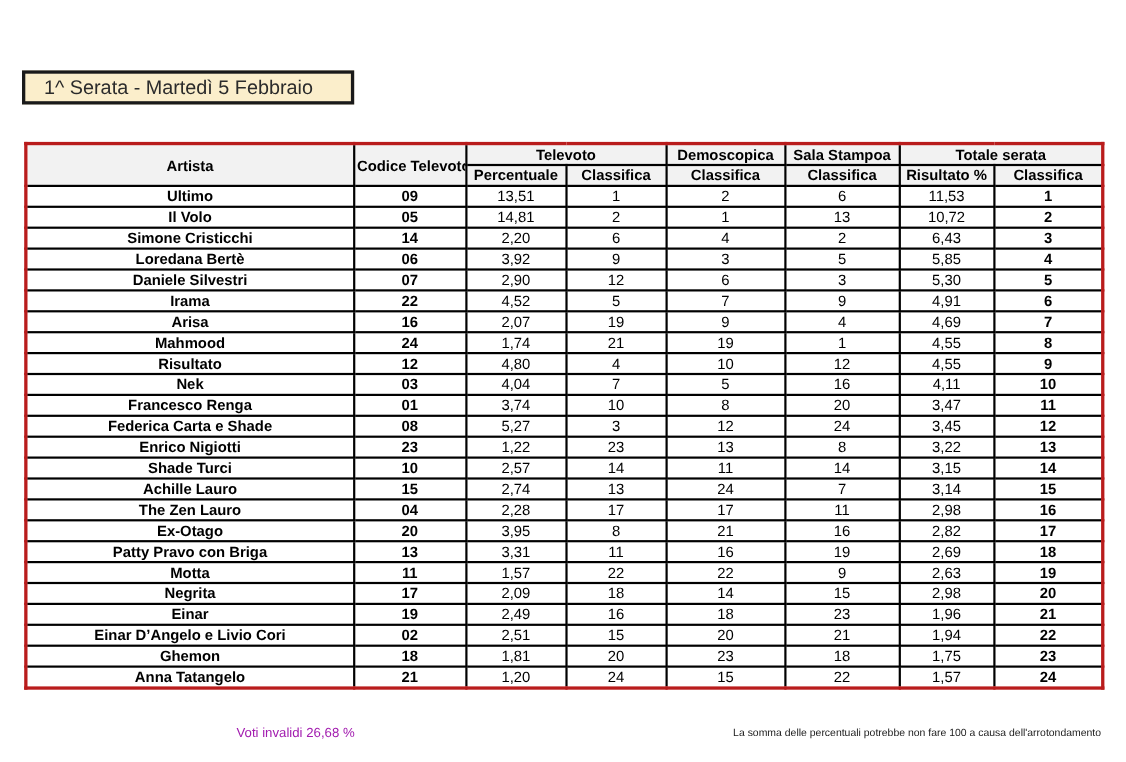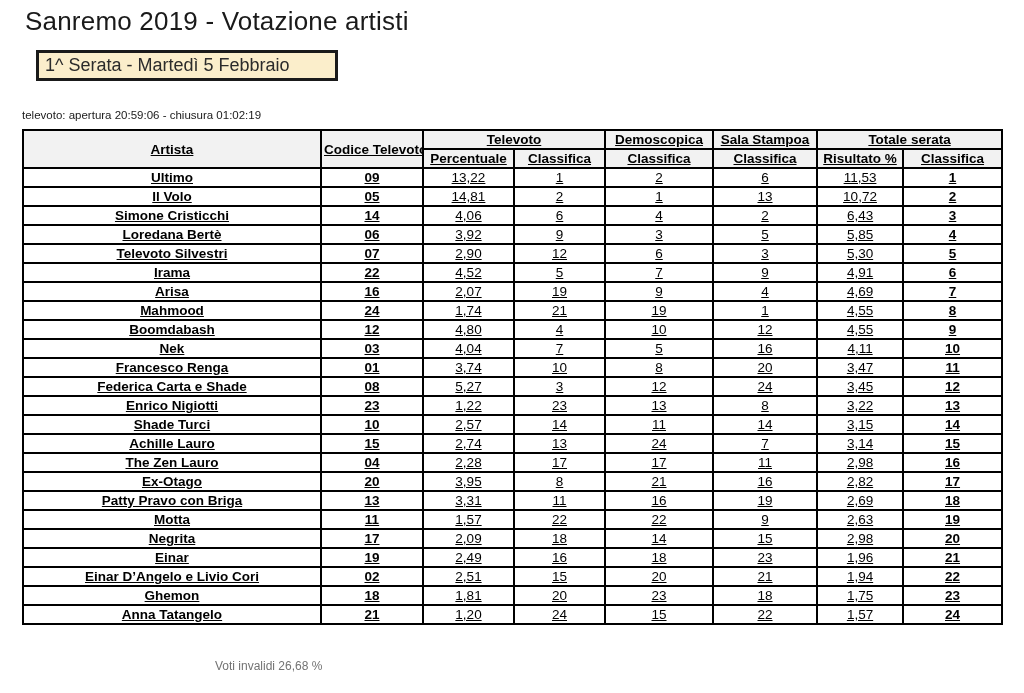--- a/index.html
+++ b/index.html
@@ -20,48 +20,46 @@
     left: 25px;
     top: 6px;
     font-size: 26px;
     font-weight: 400;
     color: #1a1a1a;
     letter-spacing: 0.2px;
   }
   .serata-box {
     position: absolute;
     left: 20px;
-    top: 50px;
+    top: 64px;
     width: 302px;
     height: 31px;
     border: 3px solid #1a1a1a;
     background: #fbeecb;
     display: flex;
     align-items: center;
-    padding-left: 6px;
+    padding-left: 17px;
     font-size: 18px;
     color: #2b2b2b;
-    margin-left: 16px;
   }
   .televoto-info {
     position: absolute;
     left: 22px;
     top: 109px;
     font-size: 11.5px;
     color: #1a1a1a;
   }
   table.results {
     position: absolute;
     left: 22px;
     top: 129px;
     width: 979px;
     border-collapse: collapse;
     table-layout: fixed;
-    border: 1px solid #b91c1c;
-    text-decoration: underline;
+    border: 3px solid #b91c1c;
   }
   table.results th, table.results td {
     border: 2px solid #000;
     overflow: hidden;
     white-space: nowrap;
   }
   table.results th {
     background: #f2f2f2;
     font-size: 13.5px;
     font-weight: 700;
@@ -86,42 +84,40 @@
     text-align: left;
     font-weight: 700;
   }
   td.cell-codice { font-weight: 700; }
   td.cell-rank   { font-weight: 700; }
   .footer-left {
     position: absolute;
     left: 215px;
     top: 659px;
     font-size: 12px;
-    color: #737373;
+    color: #a21caf;
   }
   .footer-right {
     position: absolute;
     right: 23px;
     top: 661px;
     font-size: 9.5px;
     color: #1a1a1a;
   }
 </style>
 </head>
 <body>
 
 <div class="page">
 
-  <h1 class="page-title">Sanremo 2019 - Votazione artisti</h1>
 
   <div class="serata-box" style="background: rgb(251, 238, 203);">
     <span>1^ Serata - Martedì 5 Febbraio</span>
   </div>
 
-  <div class="televoto-info">televoto: apertura 20:59:06 - chiusura 01:02:19</div>
 
   <table class="results">
     <colgroup>
       <col style="width:298px">
       <col style="width:102px">
       <col style="width:91px">
       <col style="width:91px">
       <col style="width:108px">
       <col style="width:104px">
       <col style="width:86px">
@@ -143,59 +139,59 @@
         <th>Classifica</th>
         <th>Classifica</th>
         <th>Risultato %</th>
         <th>Classifica</th>
       </tr>
     </thead>
     <tbody>
         <tr>
           <td class="cell-artist">Ultimo</td>
           <td class="cell-codice">09</td>
-          <td class="cell-num">13,22</td>
+          <td class="cell-num">13,51</td>
           <td class="cell-num">1</td>
           <td class="cell-num">2</td>
           <td class="cell-num">6</td>
           <td class="cell-num">11,53</td>
           <td class="cell-rank">1</td>
         </tr>
         <tr>
           <td class="cell-artist">Il Volo</td>
           <td class="cell-codice">05</td>
           <td class="cell-num">14,81</td>
           <td class="cell-num">2</td>
           <td class="cell-num">1</td>
           <td class="cell-num">13</td>
           <td class="cell-num">10,72</td>
           <td class="cell-rank">2</td>
         </tr>
         <tr>
           <td class="cell-artist">Simone Cristicchi</td>
           <td class="cell-codice">14</td>
-          <td class="cell-num">4,06</td>
+          <td class="cell-num">2,20</td>
           <td class="cell-num">6</td>
           <td class="cell-num">4</td>
           <td class="cell-num">2</td>
           <td class="cell-num">6,43</td>
           <td class="cell-rank">3</td>
         </tr>
         <tr>
           <td class="cell-artist">Loredana Bertè</td>
           <td class="cell-codice">06</td>
           <td class="cell-num">3,92</td>
           <td class="cell-num">9</td>
           <td class="cell-num">3</td>
           <td class="cell-num">5</td>
           <td class="cell-num">5,85</td>
           <td class="cell-rank">4</td>
         </tr>
         <tr>
-          <td class="cell-artist">Televoto Silvestri</td>
+          <td class="cell-artist">Daniele Silvestri</td>
           <td class="cell-codice">07</td>
           <td class="cell-num">2,90</td>
           <td class="cell-num">12</td>
           <td class="cell-num">6</td>
           <td class="cell-num">3</td>
           <td class="cell-num">5,30</td>
           <td class="cell-rank">5</td>
         </tr>
         <tr>
           <td class="cell-artist">Irama</td>
@@ -221,21 +217,21 @@
           <td class="cell-artist">Mahmood</td>
           <td class="cell-codice">24</td>
           <td class="cell-num">1,74</td>
           <td class="cell-num">21</td>
           <td class="cell-num">19</td>
           <td class="cell-num">1</td>
           <td class="cell-num">4,55</td>
           <td class="cell-rank">8</td>
         </tr>
         <tr>
-          <td class="cell-artist">Boomdabash</td>
+          <td class="cell-artist">Risultato</td>
           <td class="cell-codice">12</td>
           <td class="cell-num">4,80</td>
           <td class="cell-num">4</td>
           <td class="cell-num">10</td>
           <td class="cell-num">12</td>
           <td class="cell-num">4,55</td>
           <td class="cell-rank">9</td>
         </tr>
         <tr>
           <td class="cell-artist">Nek</td>
@@ -384,14 +380,15 @@
           <td class="cell-num">24</td>
           <td class="cell-num">15</td>
           <td class="cell-num">22</td>
           <td class="cell-num">1,57</td>
           <td class="cell-rank">24</td>
         </tr>
       </tbody>
   </table>
 
   <div class="footer-left">Voti invalidi 26,68 %</div>
+  <div class="footer-right">La somma delle percentuali potrebbe non fare 100 a causa dell'arrotondamento</div>
 
 </div>
 
 </body></html>

